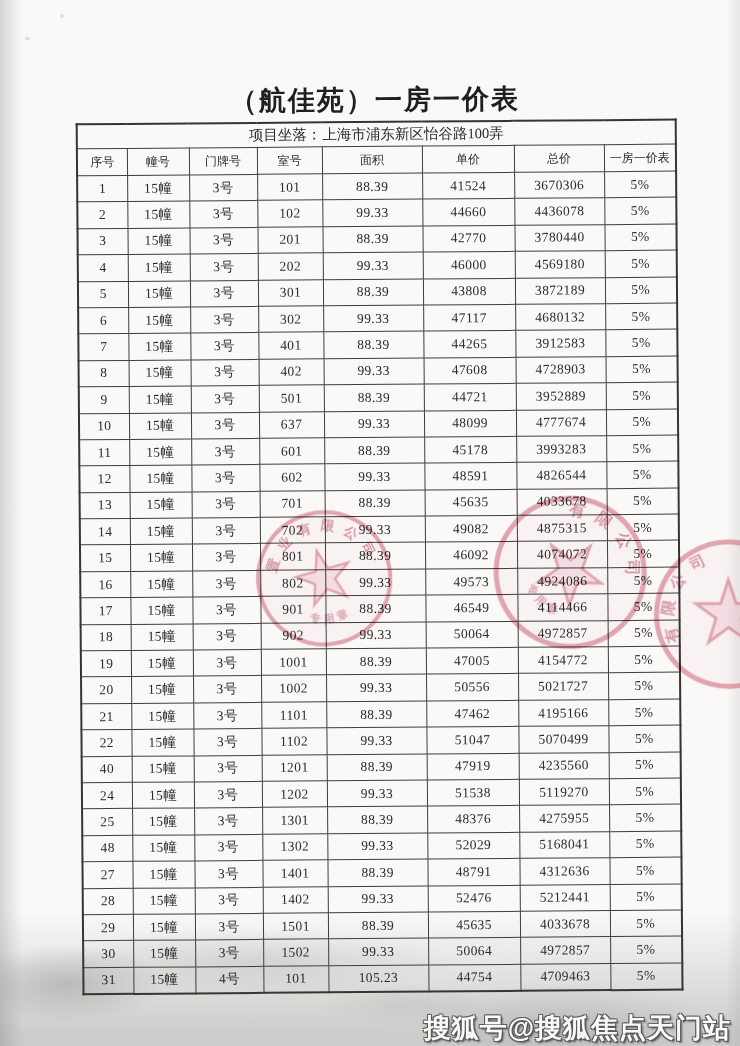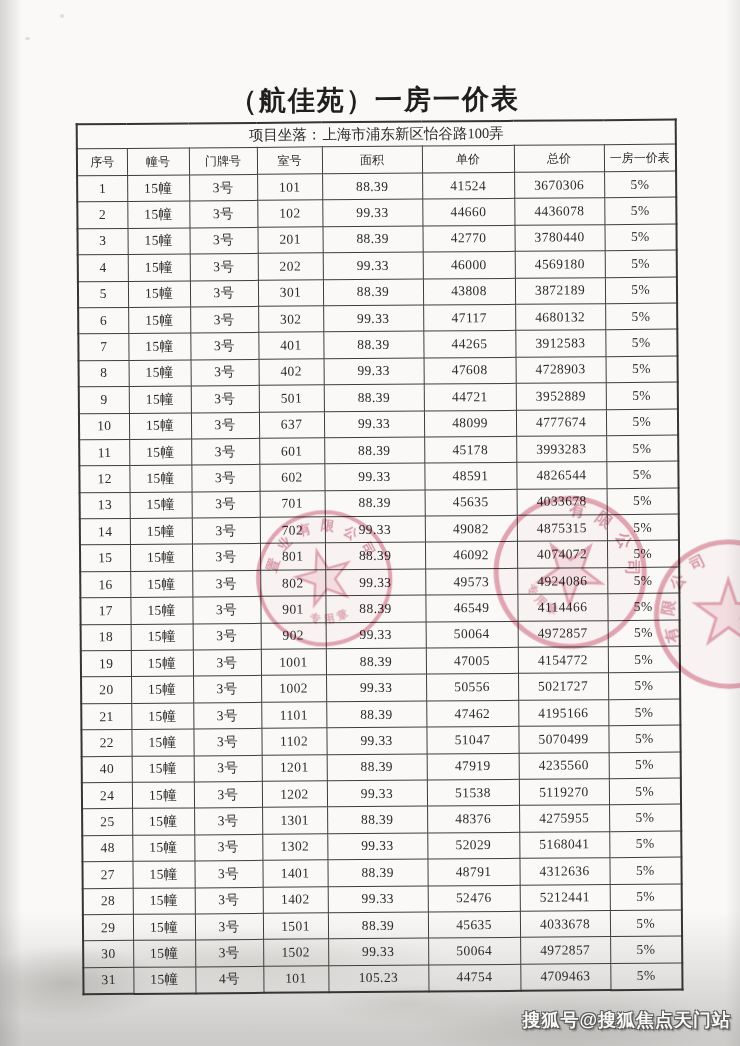--- a/index.html
+++ b/index.html
@@ -39,23 +39,23 @@
     position:absolute;top:0;left:0;pointer-events:none;
     mix-blend-mode:multiply;filter:blur(.6px);opacity:.92;
   }
   .seal-ring{fill:rgba(236,180,192,.10);stroke:rgba(198,84,108,.55);}
   .seal-star{fill:rgba(220,130,150,.20);stroke:rgba(198,84,108,.50);stroke-width:2.5px;}
   .seal-ring-text{fill:rgba(182,70,96,.58);font-family:"Liberation Serif","DejaVu Serif",serif;
     font-weight:bold;font-size:14px;letter-spacing:9px;}
   .seal-bottom-text{fill:rgba(182,70,96,.50);font-family:"Liberation Serif","DejaVu Serif",serif;
     font-weight:bold;font-size:11px;letter-spacing:4px;}
   .watermark{
-    position:absolute;right:9px;bottom:14px;
+    position:absolute;right:9px;bottom:0;
     font-family:"Liberation Sans","DejaVu Sans",sans-serif;
-    font-weight:bold;font-size:18px;letter-spacing:1px;color:#fafafa;
+    font-weight:bold;font-size:27px;letter-spacing:1px;color:#fafafa;
     text-shadow:-1px -1px 0 #5d5d5b, 1px -1px 0 #5d5d5b, -1px 1px 0 #5d5d5b,
                  1px 1px 0 #504f4d, 2px 2px 2px rgba(70,70,68,.8);
   }
 </style>
 </head>
 <body>
 
 <div id="screenshot">
 
   <div class="speck" style="left:60px;top:14px;width:4px;height:4px;"></div>

